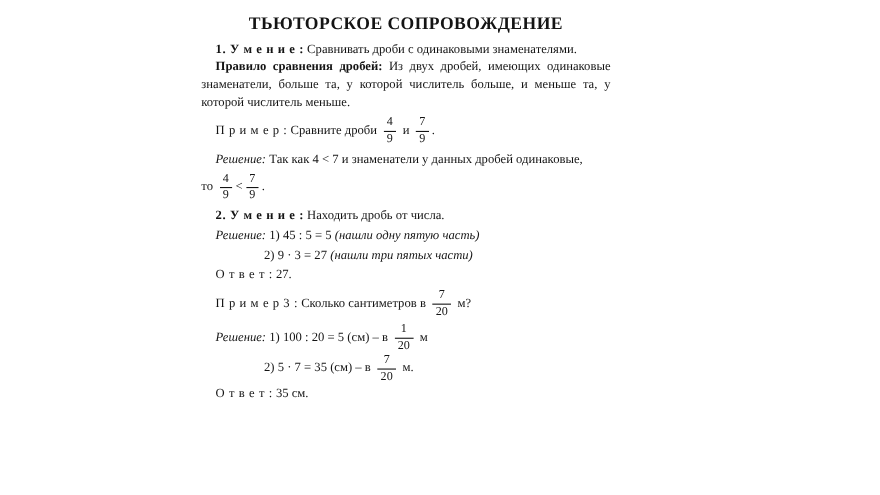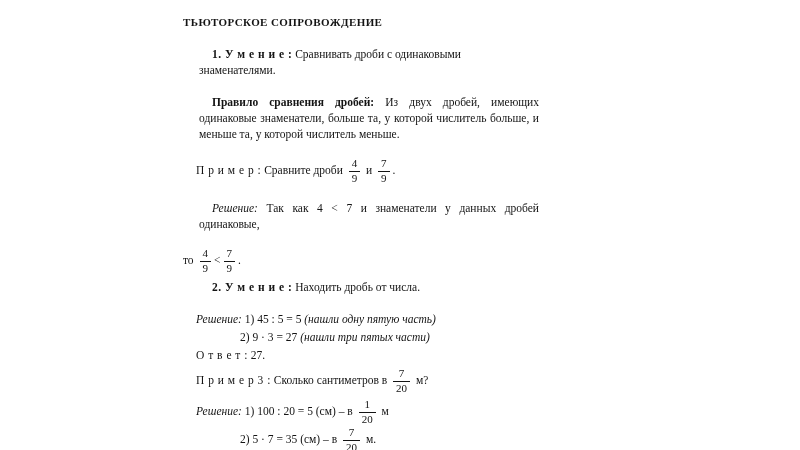--- a/index.html
+++ b/index.html
@@ -14,26 +14,27 @@
   }
   .page {
     position: absolute;
     left: 183px;
     top: 14px;
     width: 372px;
     font-size: 11.5px;
     line-height: 16px;
   }
   .title {
+    text-align: center;
     font-weight: bold;
-    font-size: 11px;
+    font-size: 16px;
     letter-spacing: 0.4px;
     margin: 0 0 7px 0;
   }
-  p { margin: 16px; }
+  p { margin: 0; }
   .indent { text-indent: 13px; }
   .justify { text-align: justify; }
   .b { font-weight: bold; }
   .i { font-style: italic; }
   .spaced { letter-spacing: 0.5px; }
   .example-line {
     margin: 5px 0;
     padding-left: 13px;
   }
   .conclusion-line {

